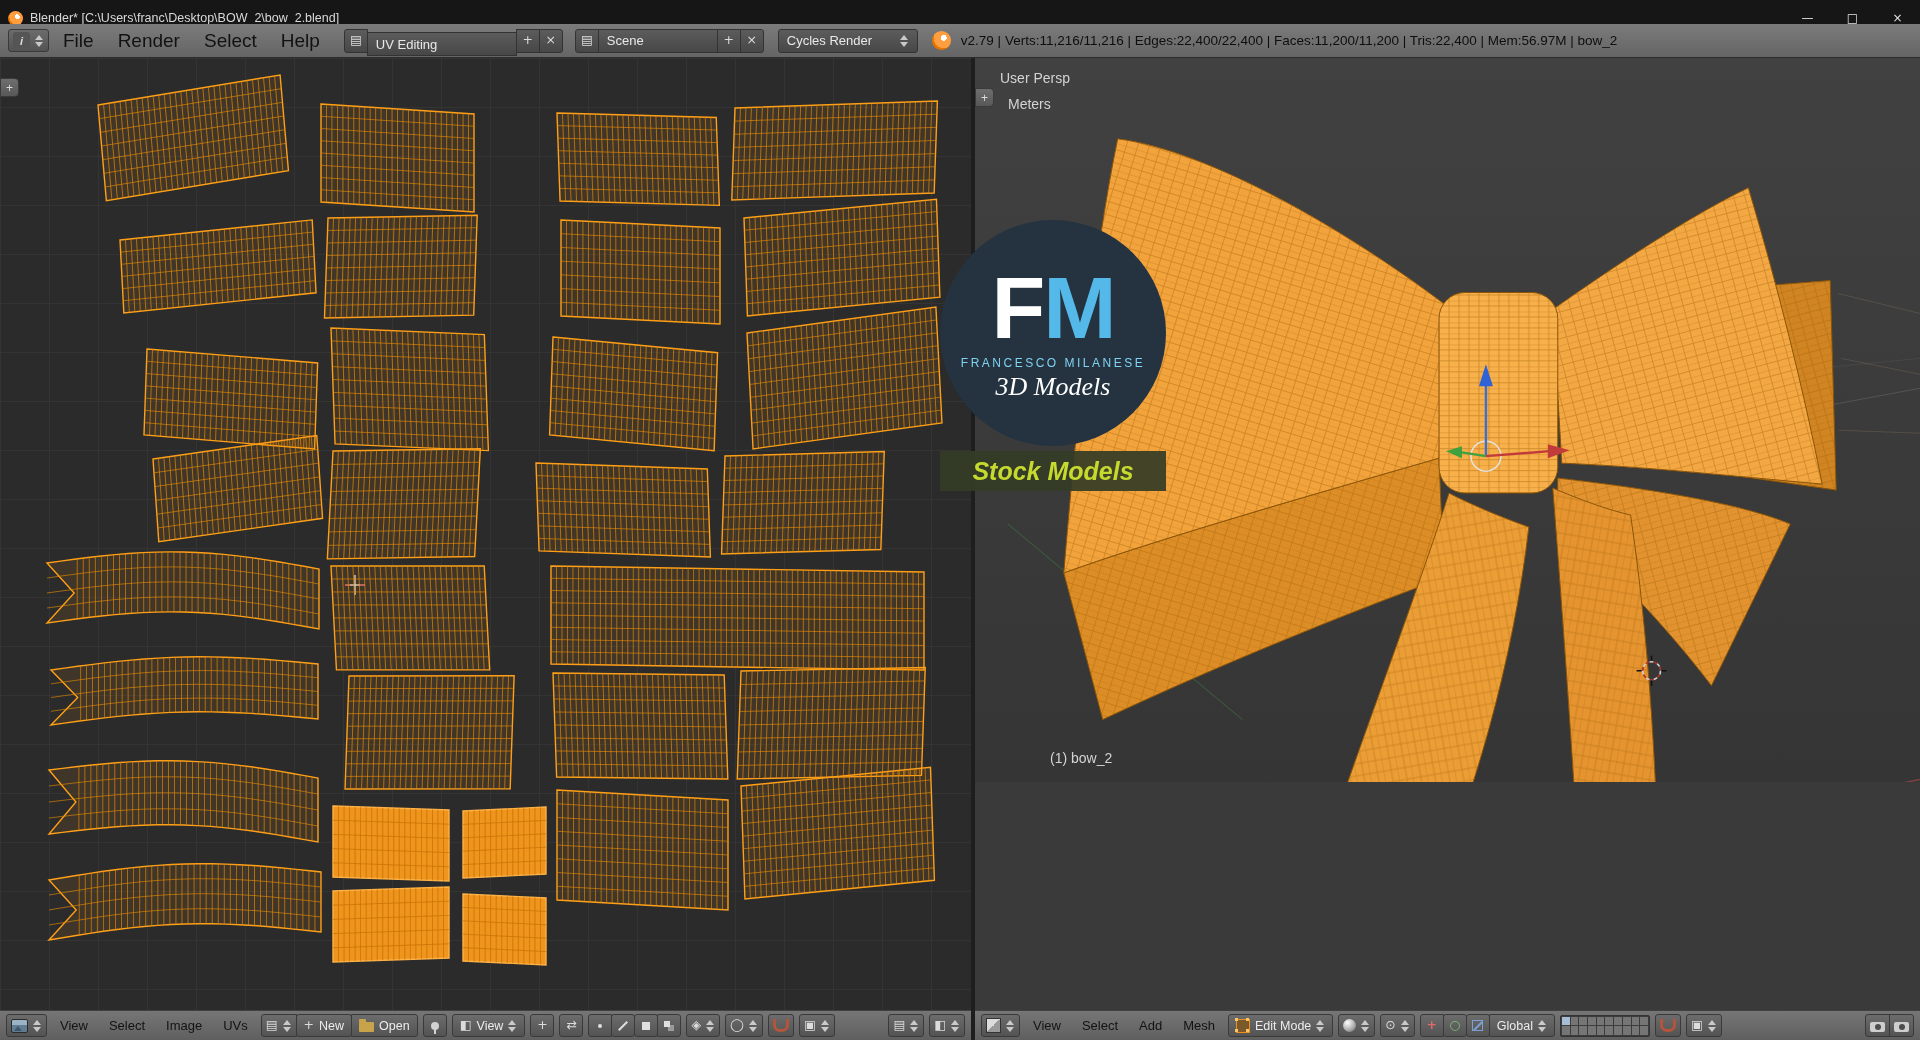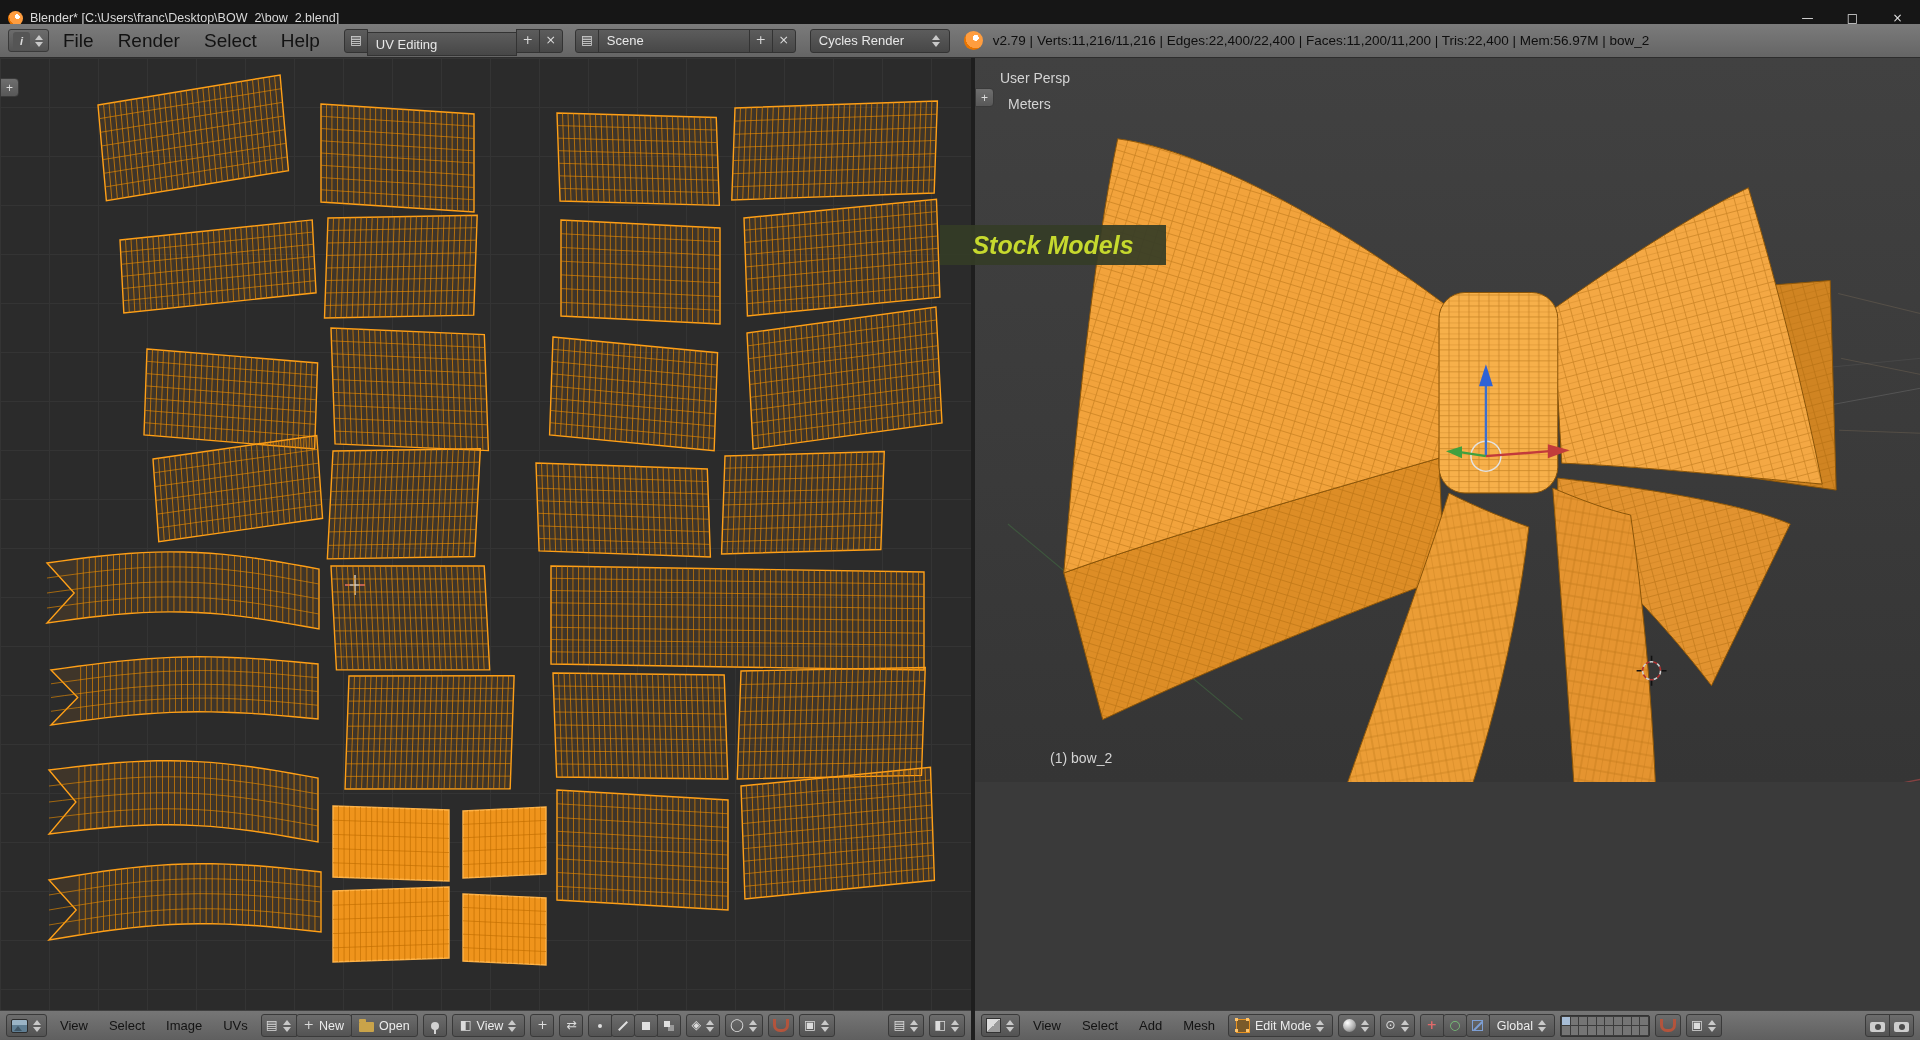--- a/index.html
+++ b/index.html
@@ -117,21 +117,21 @@
       </div>
     <div class="field sqbtn">
         <span class="glyph">×</span>
       </div>
   </div>
 
   <div class="cluster" style="margin-left:8px;">
     <div class="field sqbtn">
         <span class="glyph">▤</span>
       </div>
-    <div class="field" style="width:152px;">
+    <div class="field" style="width:120px;">
         <span>Scene</span>
       </div>
     <div class="field sqbtn">
         <span class="glyph">+</span>
       </div>
     <div class="field sqbtn">
         <span class="glyph">×</span>
       </div>
   </div>
 
@@ -1466,20 +1466,25 @@
     </g>
   </svg>
 
   <div class="vp-label" style="left:25px;top:12px;">User Persp</div>
   <div class="vp-label" style="left:25px;top:38px;margin-left:8px;">Meters</div>
   <div class="vp-label" style="left:75px;bottom:16px;">(1) bow_2</div>
   <div class="plus-tab abs" style="left:0;top:30px;">+</div>
 </div>
 
 <div id="fm" class="abs">
+  <div class="circle">
+    <div class="fm-line"><span class="f">F</span><span class="m">M</span></div>
+    <div class="name">FRANCESCO MILANESE</div>
+    <div class="tag">3D Models</div>
+  </div>
   <div class="badge">Stock Models</div>
 </div>
 
 <div id="uv-footer" class="footer abs">
   <div class="btn icbtn">
     <span class="ic ic-image"></span>
     <span class="updown"></span>
   </div>
   <span class="fmenu">View</span>
   <span class="fmenu">Select</span>

